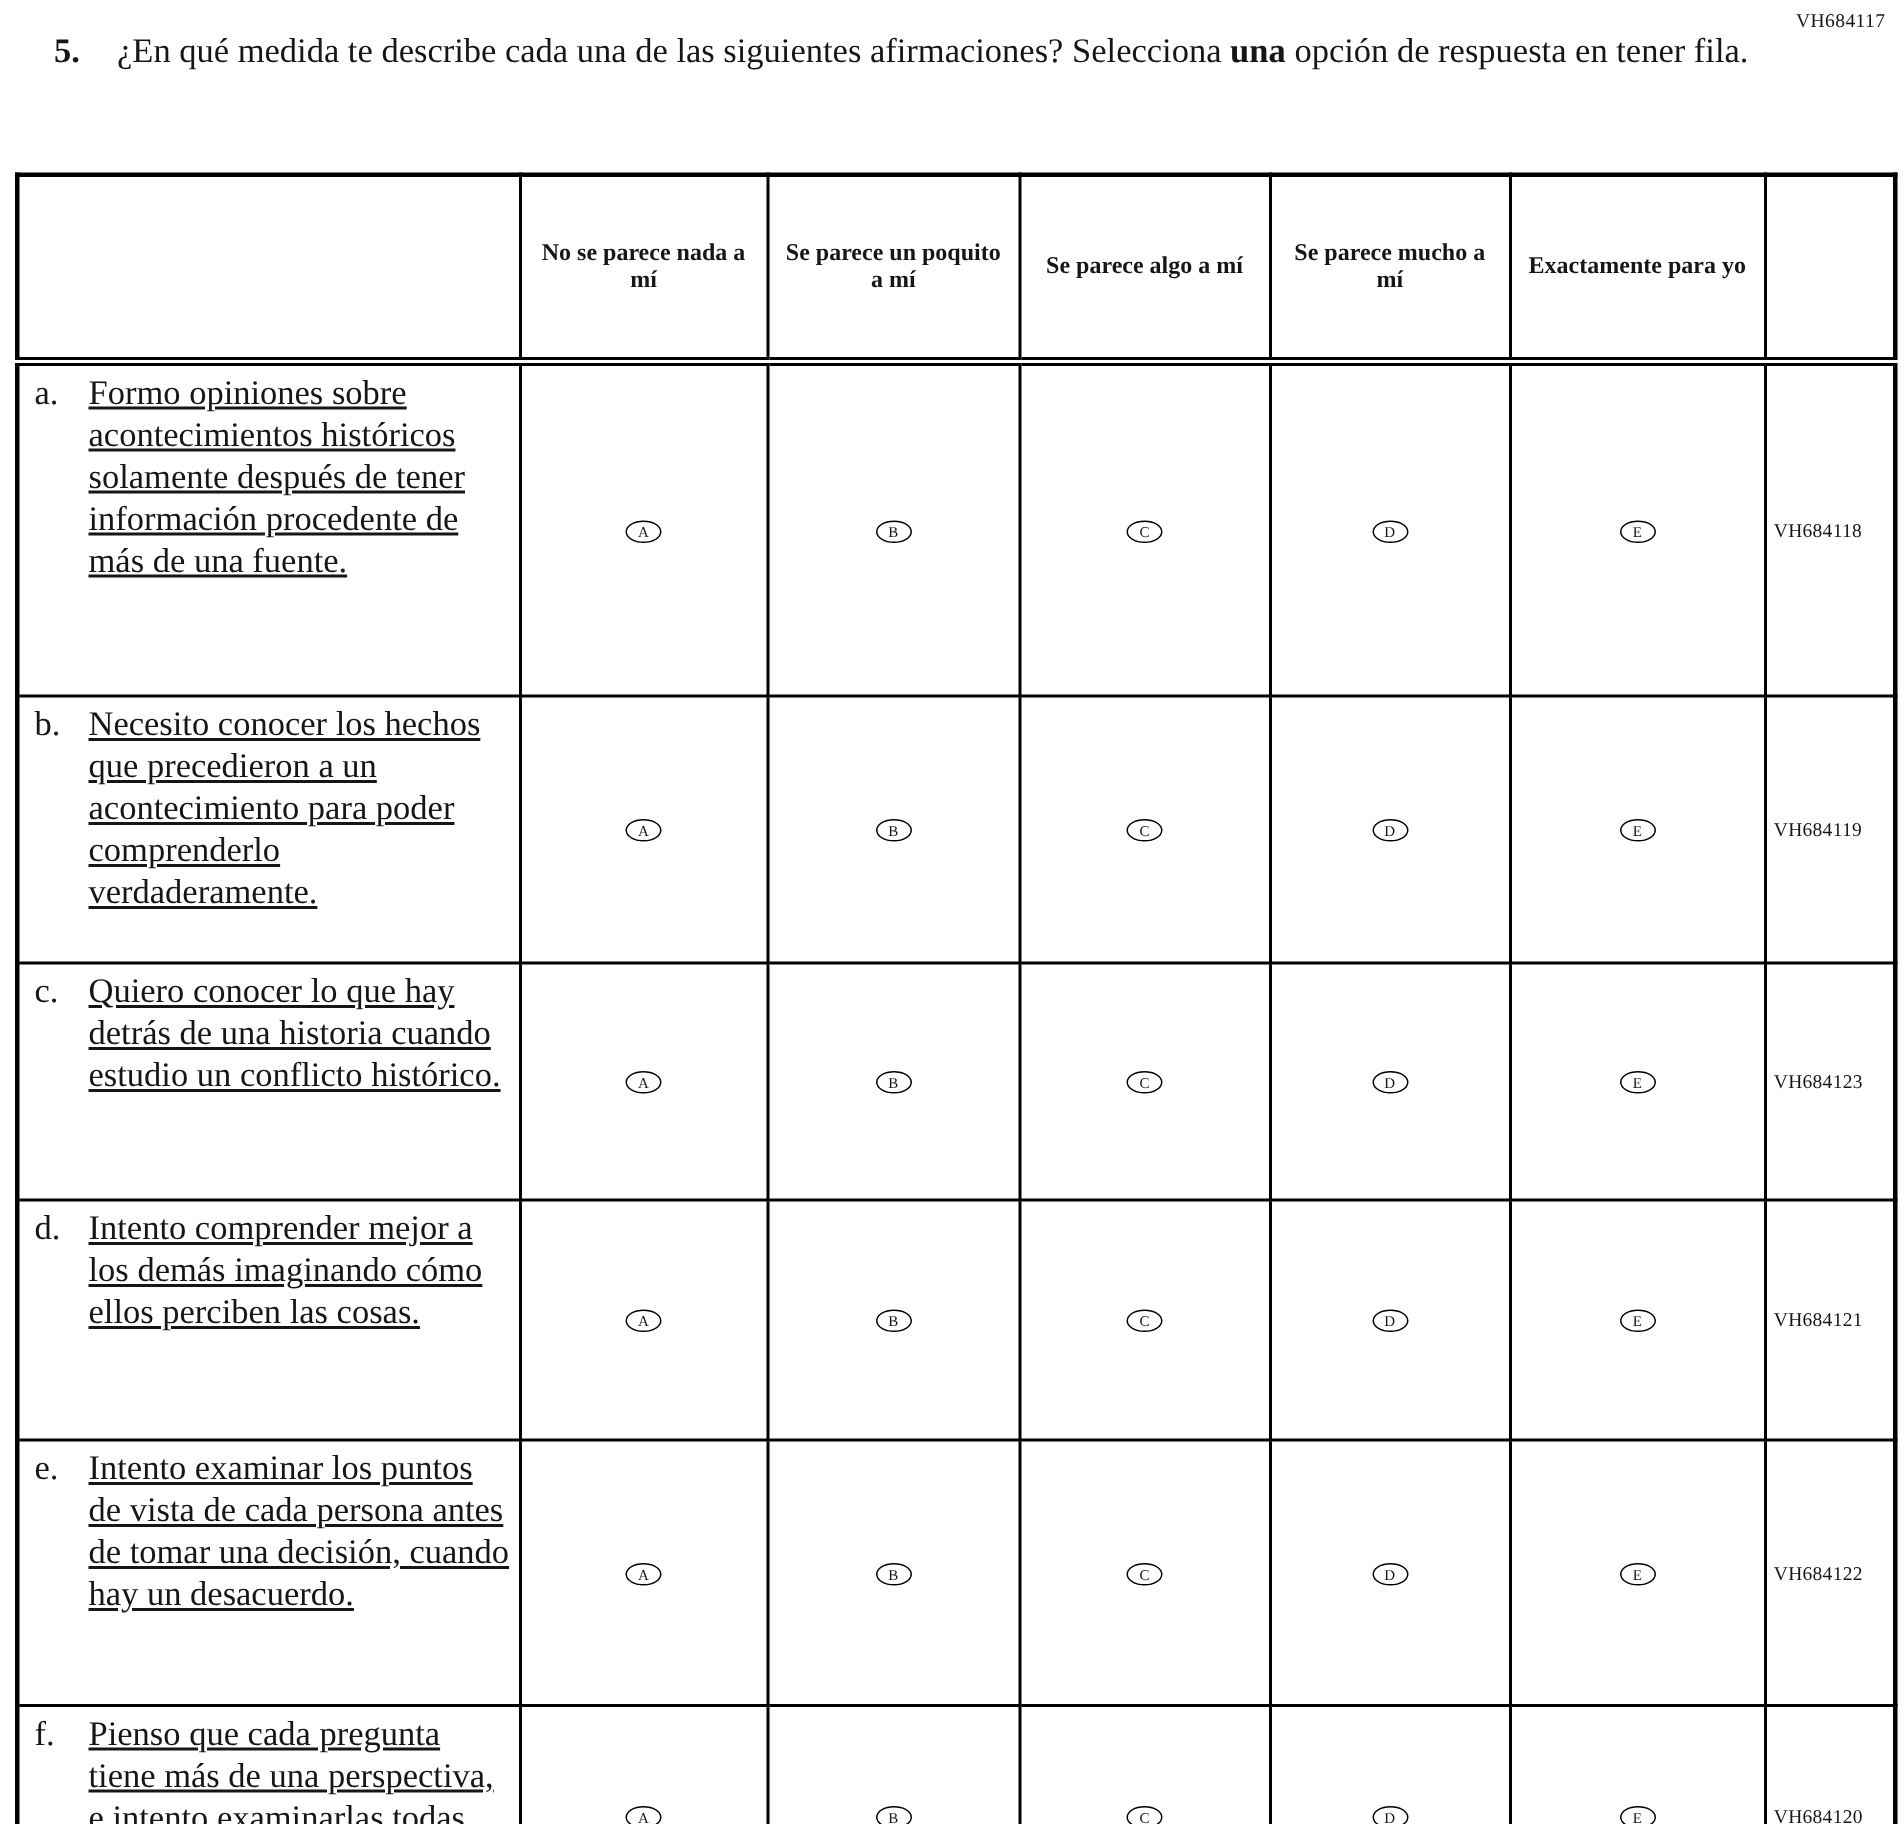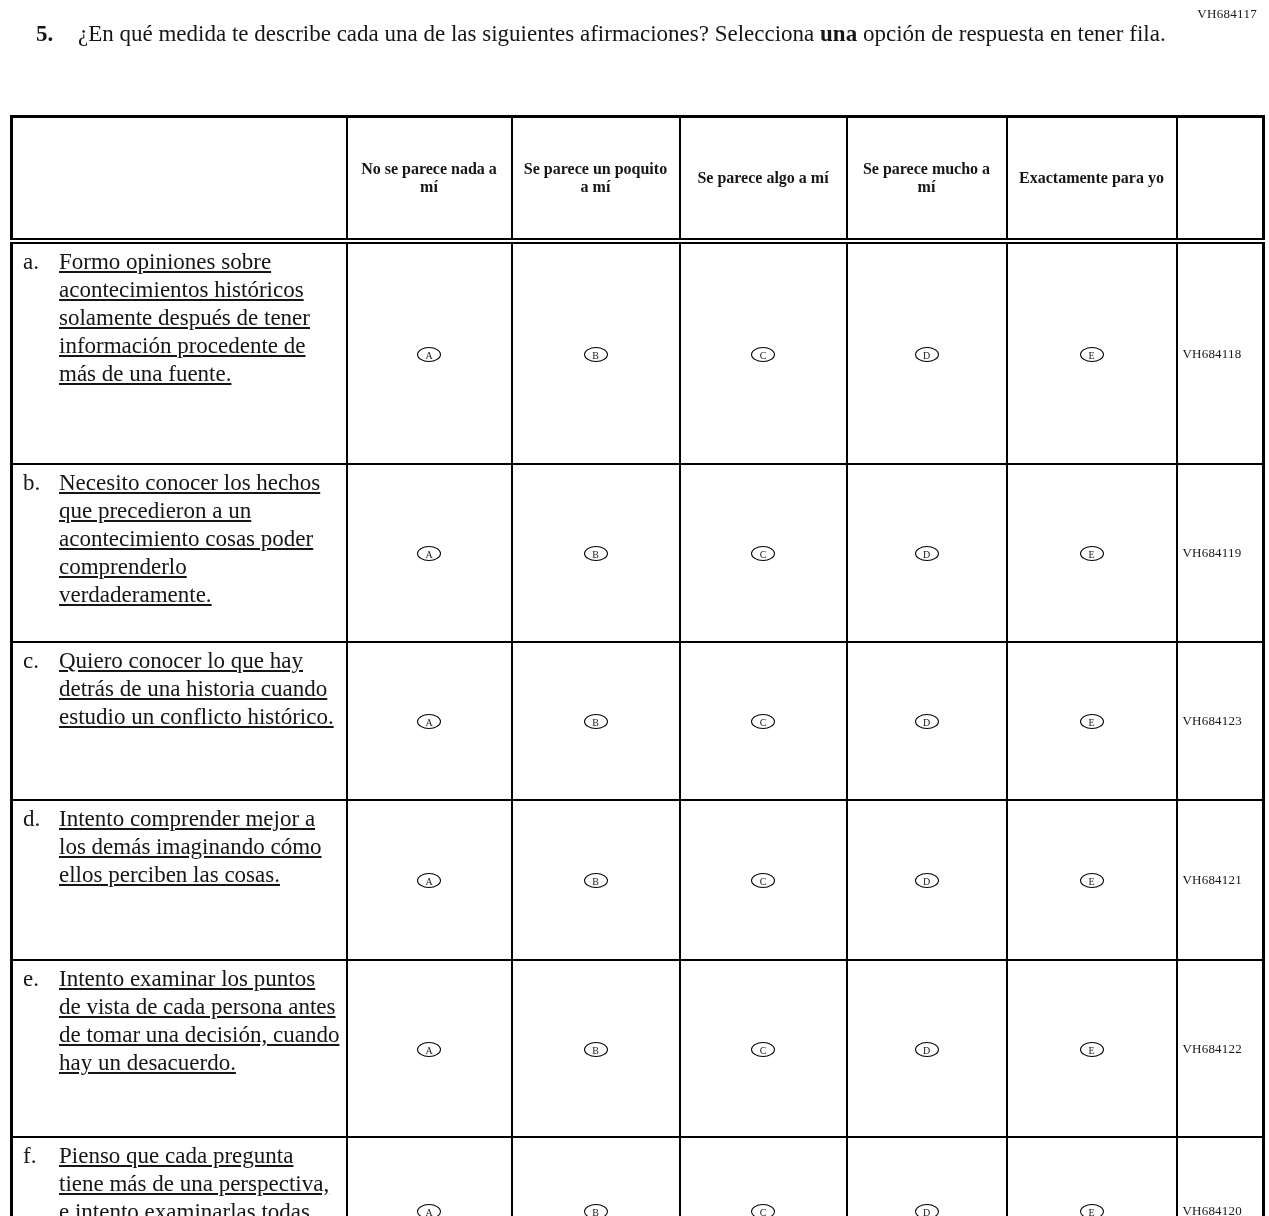--- a/index.html
+++ b/index.html
@@ -146,21 +146,21 @@
         <td class="opt"><span class="bubble">C</span></td>
         <td class="opt"><span class="bubble">D</span></td>
         <td class="opt"><span class="bubble">E</span></td>
         <td class="code">VH684118</td>
       </tr>
 
       <tr class="r-b">
         <td class="stmt">
           <div class="stmt-inner">
             <span class="rlabel">b.</span>
-            <span class="rtext">Necesito conocer los hechos que precedieron a un acontecimiento cosas poder comprenderlo verdaderamente.</span>
+            <span class="rtext">Necesito conocer los hechos que precedieron a un acontecimiento para poder comprenderlo verdaderamente.</span>
           </div>
         </td>
         <td class="opt"><span class="bubble">A</span></td>
         <td class="opt"><span class="bubble">B</span></td>
         <td class="opt"><span class="bubble">C</span></td>
         <td class="opt"><span class="bubble">D</span></td>
         <td class="opt"><span class="bubble">E</span></td>
         <td class="code">VH684119</td>
       </tr>
 

